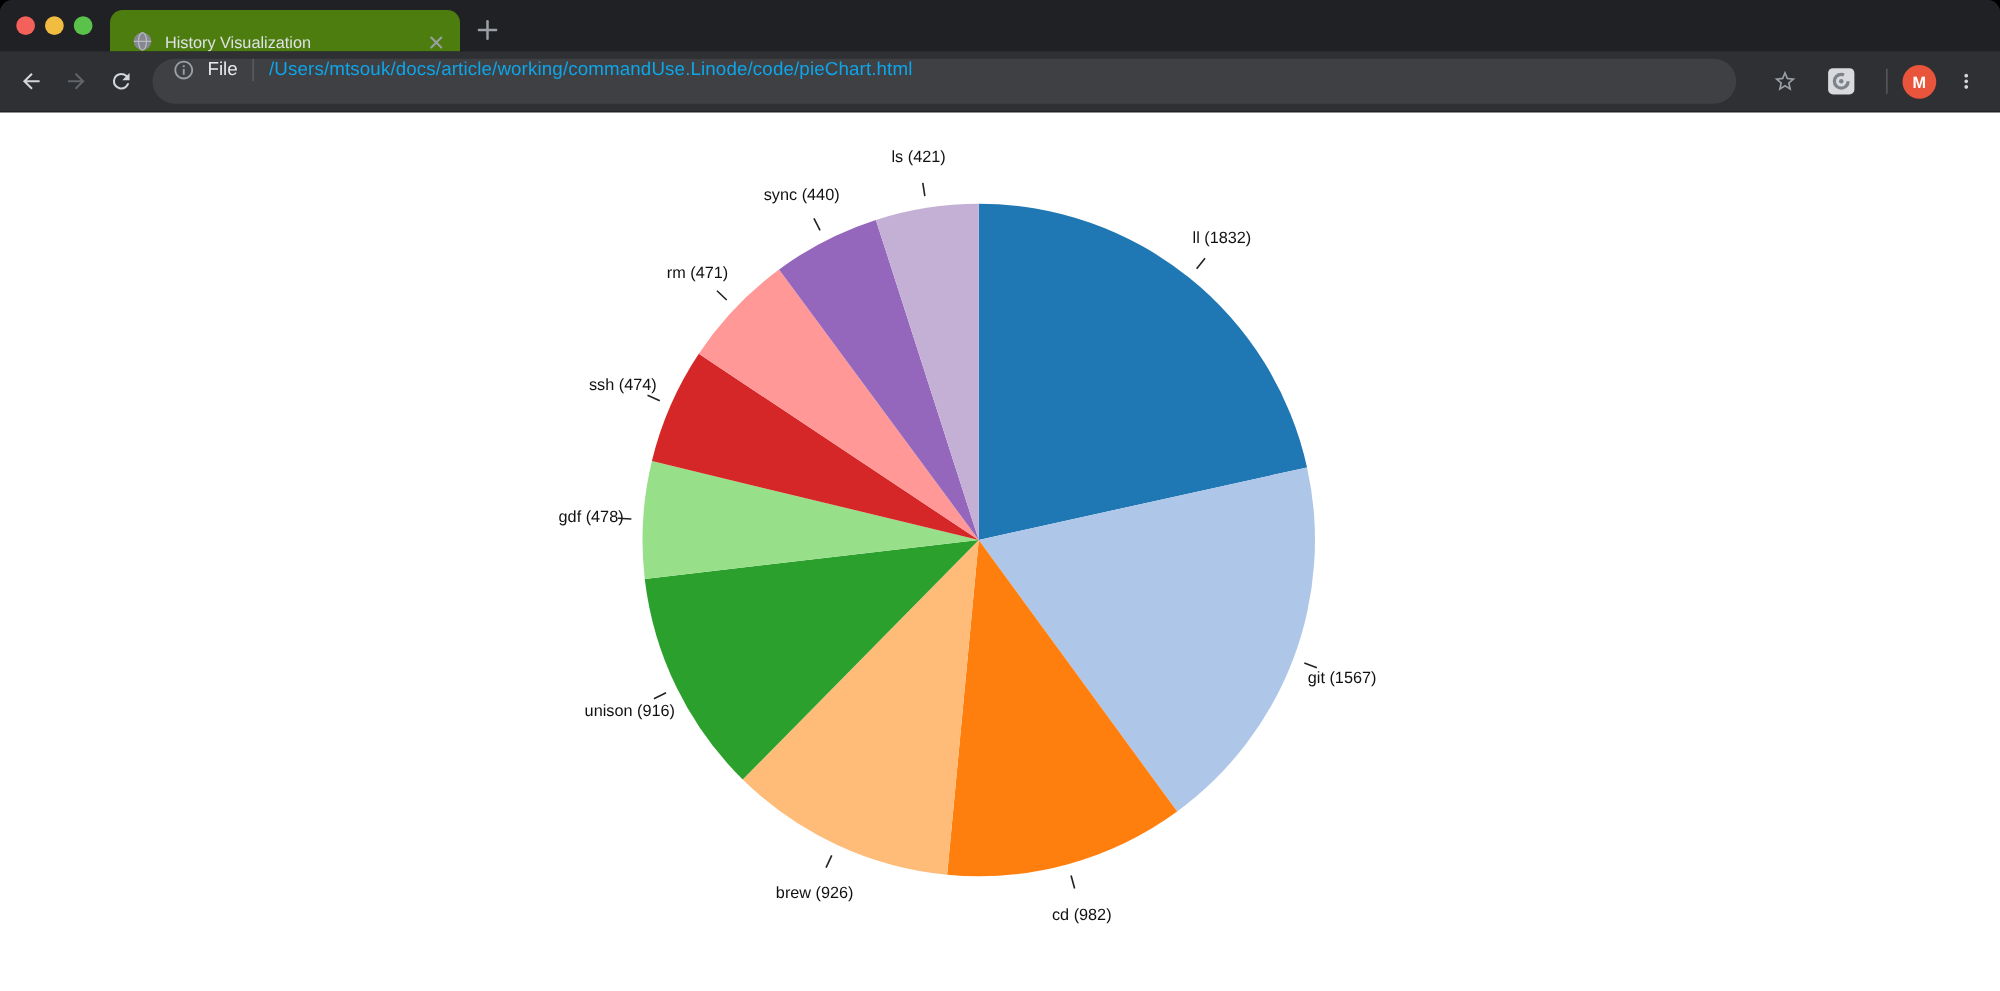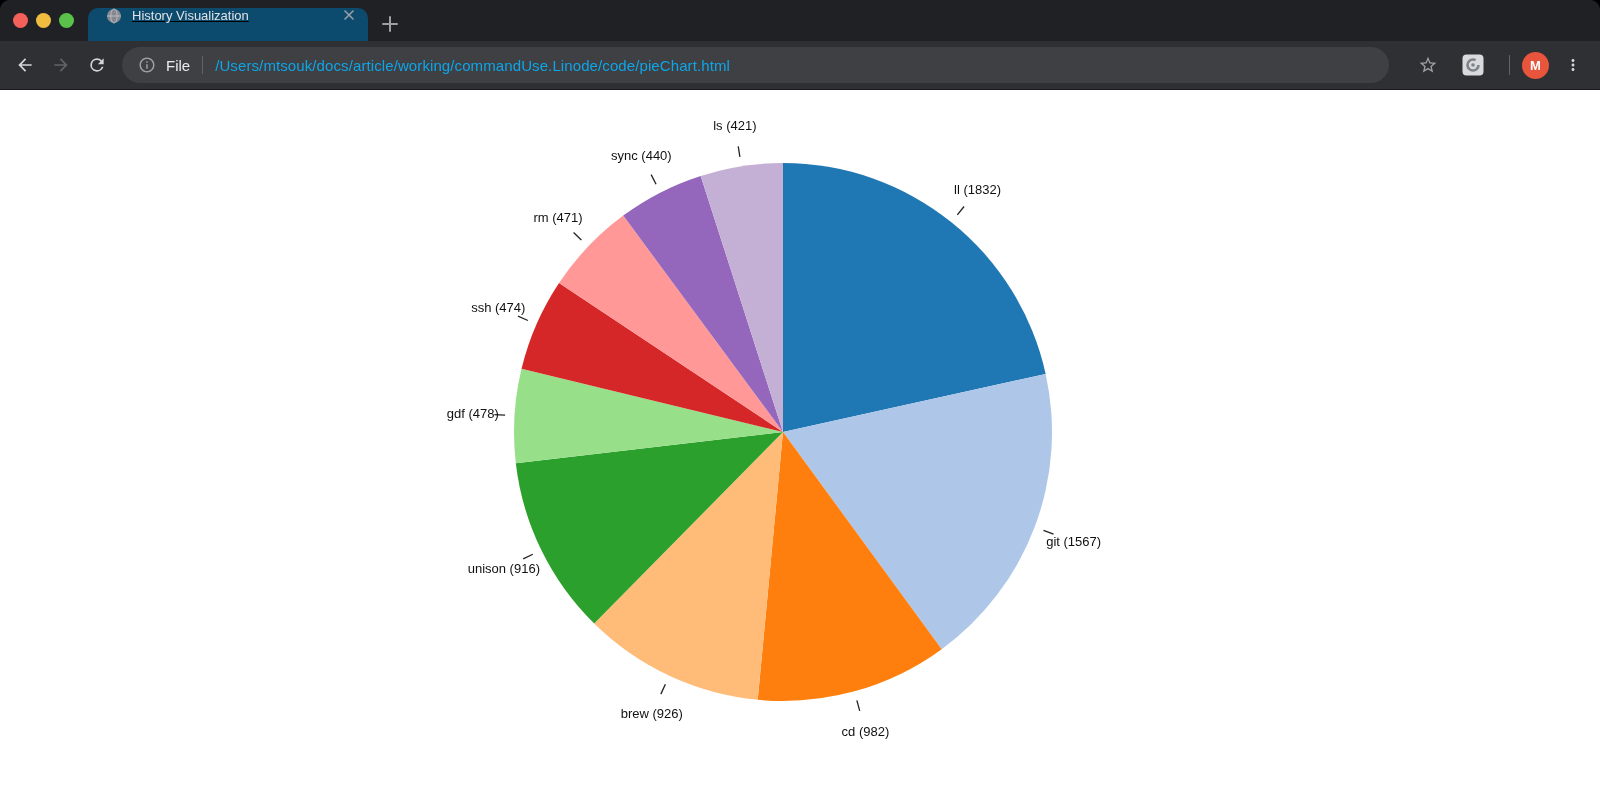--- a/index.html
+++ b/index.html
@@ -12,37 +12,37 @@
 
   
   .tabstrip { position: relative; height: 41px; background: #202124; }
   .traffic-lights { position: absolute; left: 13px; top: 13px; display: flex; gap: 8px; }
   .tl { width: 15px; height: 15px; border-radius: 50%; display: inline-block; }
   .tl-red    { background: #f4605a; }
   .tl-yellow { background: #f0bd41; }
   .tl-green  { background: #5ac24a; }
   .tab {
     position: absolute; left: 88px; top: 8px; width: 280px; height: 33px;
-    background: #0c4a6e; border-radius: 10px 10px 0 0;
-    display: flex; align-items: flex-start; padding: 0 12px 0 18px; text-decoration: underline;
+    background: #4d7c0f; border-radius: 10px 10px 0 0;
+    display: flex; align-items: flex-end; padding: 0 12px 0 18px;
   }
   .favicon { width: 16px; height: 16px; flex: 0 0 16px; }
   .tab-title { color: #dfe1e5; font-size: 13px; margin-left: 10px; flex: 1; white-space: nowrap; overflow: hidden; }
   .tab-close { margin-left: 8px; width: 14px; height: 14px; display: flex; align-items: center; justify-content: center; cursor: pointer; }
   .new-tab { position: absolute; left: 380px; top: 14px; width: 20px; height: 20px; display: flex; align-items: center; justify-content: center; cursor: pointer; }
 
   
   .toolbar {
     height: 49px; background: #2e3033; display: flex; align-items: center;
     padding: 0 14px 0 12px; border-bottom: 1px solid #1b1c1e;
   }
   .nav-btn { width: 26px; height: 26px; margin-right: 10px; display: flex; align-items: center; justify-content: center; background: none; border: none; padding: 0; cursor: pointer; }
   .omnibox {
     flex: 1; height: 36px; background: #3e4043; border-radius: 18px;
-    display: flex; align-items: center; padding: 0 16px; margin-left: 2px;
+    display: flex; align-items: flex-start; padding: 0 16px; margin-left: 2px;
     overflow: hidden; white-space: nowrap; cursor: text;
   }
   .scheme { color: #e8eaed; font-size: 15px; margin-left: 10px; }
   .url-sep { width: 1px; height: 18px; background: #5f6368; margin: 0 12px; }
   .url-text { color: #0ea5e9; font-size: 15px; letter-spacing: 0.1px; }
   .toolbar-right { display: flex; align-items: center; margin-left: 26px; }
   .star { width: 26px; height: 26px; display: flex; align-items: center; justify-content: center; margin-right: 21px; cursor: pointer; }
   .ext { width: 22px; height: 22px; display: flex; align-items: center; justify-content: center; margin-right: 13px; cursor: pointer; }
   .tsep { width: 1px; height: 20px; background: #5f6368; margin: 0 12px; }
   .avatar {

